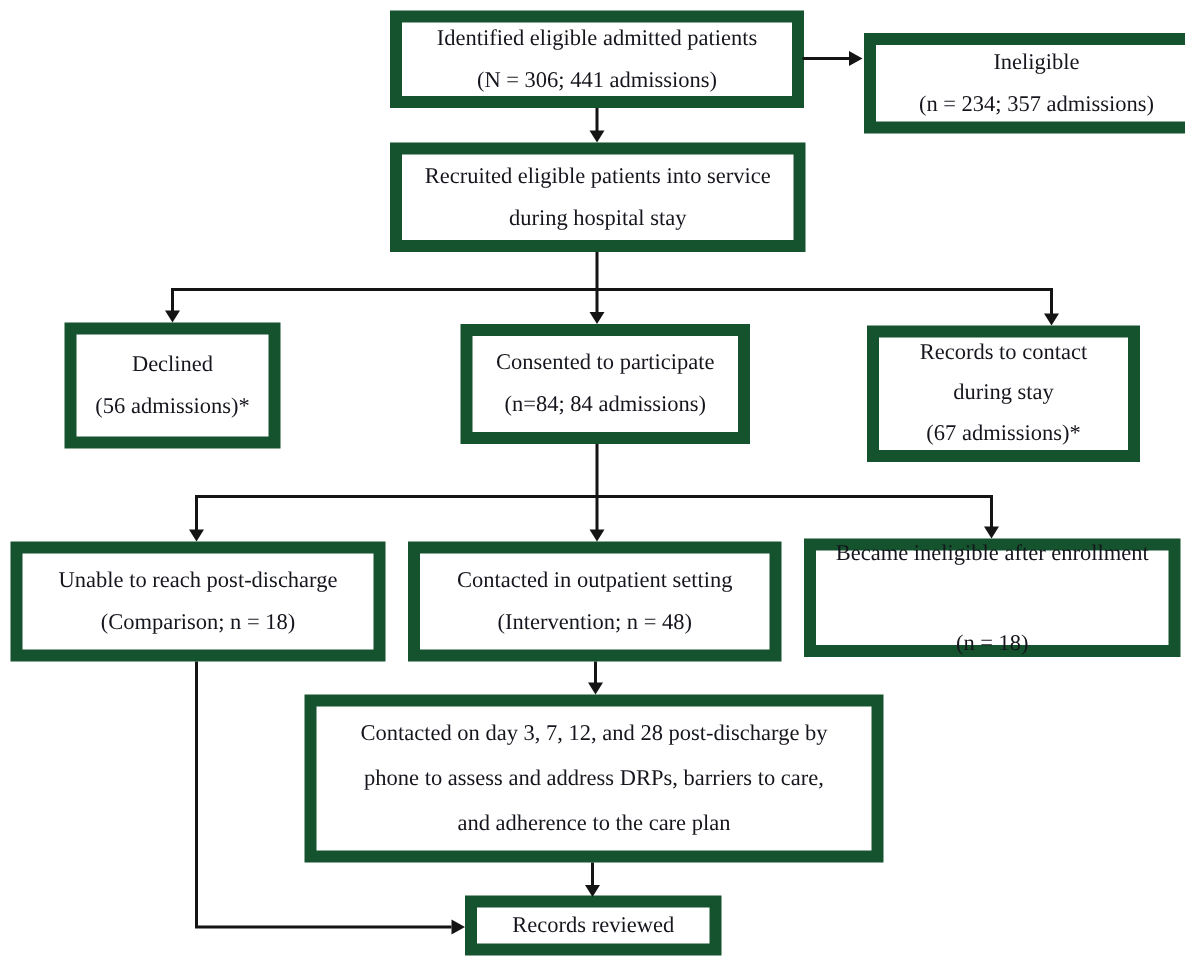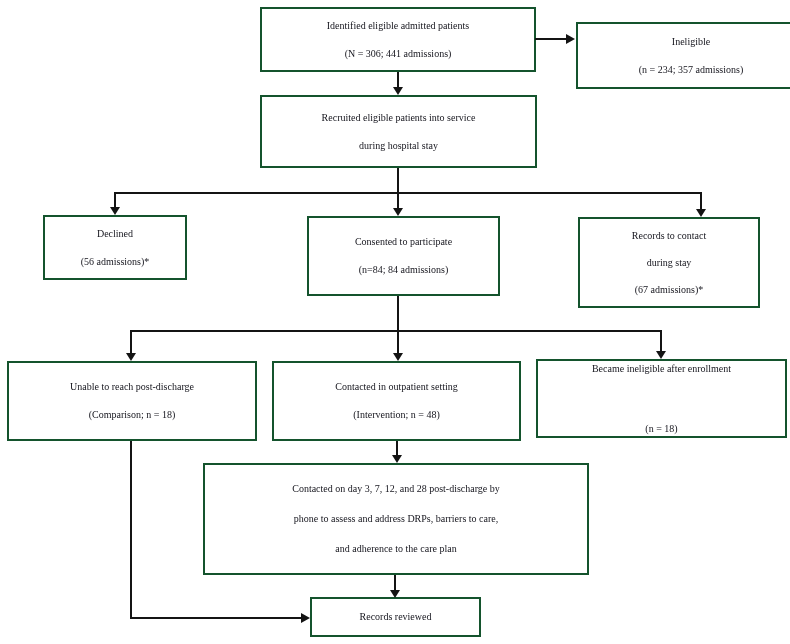--- a/index.html
+++ b/index.html
@@ -12,28 +12,28 @@
     width: 790px;
     height: 644px;
     background: #ffffff;
     font-family: "Liberation Serif", "DejaVu Serif", serif;
     overflow: hidden;
   }
   .box {
     position: absolute;
     box-sizing: border-box;
     background: #ffffff;
-    border: 2px solid #14532d;
+    border: 8px solid #14532d;
     display: flex;
     flex-direction: column;
     justify-content: center;
     align-items: center;
     text-align: center;
     color: #15151d;
-    font-size: 10px;
+    font-size: 15px;
     line-height: 28px;
   }
   .box .line { white-space: nowrap; }
   .vline {
     position: absolute;
     width: 2px;
     background: #141414;
   }
   .hline {
     position: absolute;
@@ -52,21 +52,21 @@
     width: 0; height: 0;
     border-top: 5px solid transparent;
     border-bottom: 5px solid transparent;
     border-left: 9px solid #141414;
   }
 
   
   #box-identified      { left:260px; top:7px;   width:276px; height:65px; }
   #box-ineligible      { left:576px; top:22px;   width:230px; height:67px; }
   #box-recruited       { left:260px; top:95px;  width:277px; height:73px; }
-  #box-declined        { left:43px;  top:215px; width:144px; height:65px; }
+  #box-declined        { left:43px;  top:215px; width:144px; height:84px; }
   #box-consented       { left:307px; top:216px; width:193px; height:80px; }
   #box-unable-contact  { left:578px; top:217px; width:182px; height:91px; line-height:27px; }
   #box-unable-reach    { left:7px;   top:361px; width:250px; height:80px; }
   #box-outpatient      { left:272px; top:361px; width:249px; height:80px; }
   #box-became-ineligible { left:536px; top:359px; width:251px; height:79px;gap:32px; }
   #box-followup        { left:203px; top:463px; width:386px; height:112px; line-height:30px; }
   #box-records         { left:310px; top:597px; width:171px; height:40px; }
 
   
   #c-id-recr-v      { left:397px; top:72px;  height:16px; }

